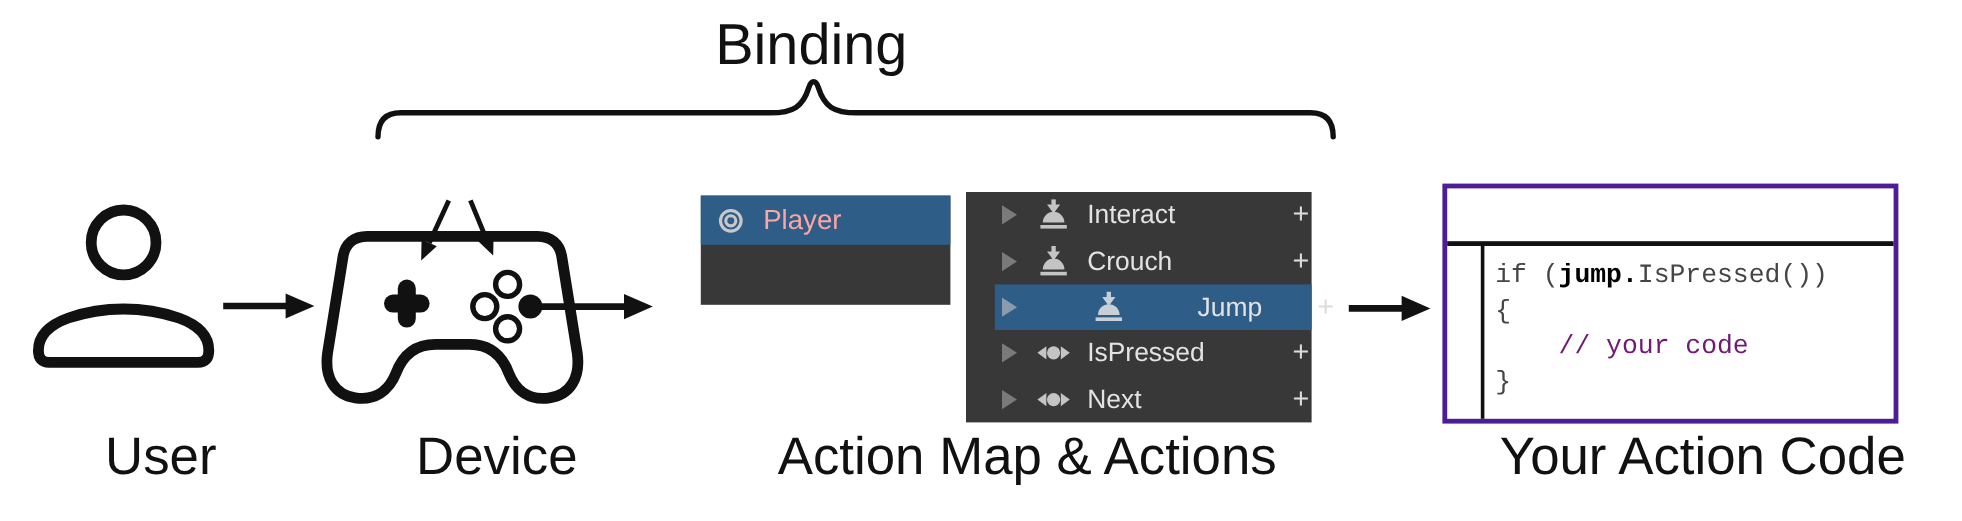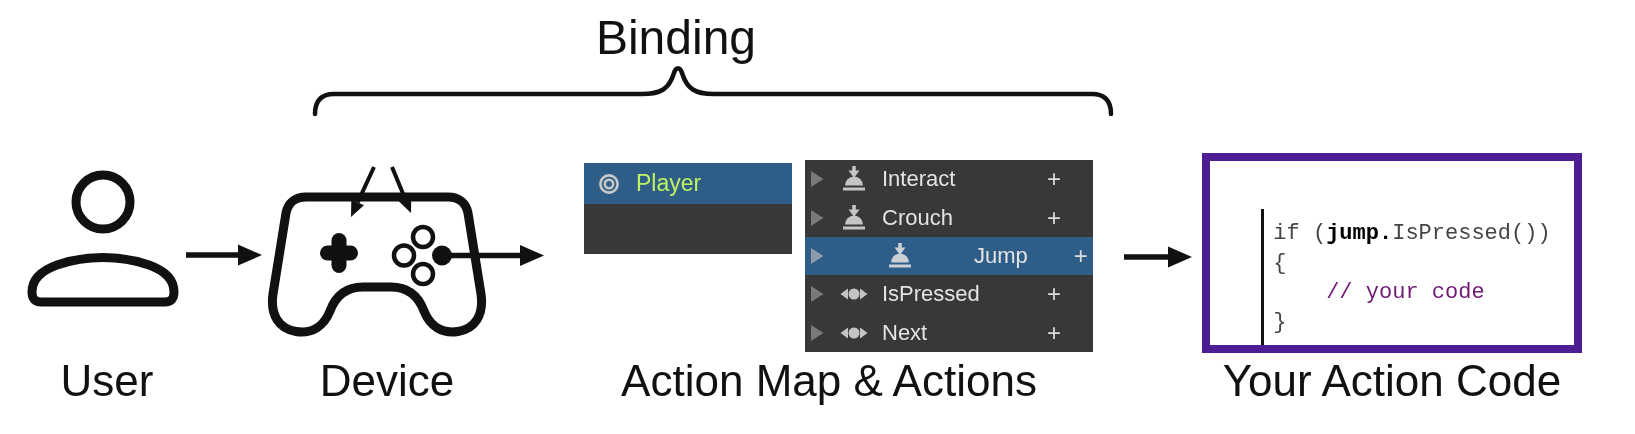--- a/index.html
+++ b/index.html
@@ -5,48 +5,48 @@
   html,body{margin:0;padding:0;background:#fff;}
   #canvas{
     position:relative;width:1635px;height:434px;background:#ffffff;
     font-family:"Liberation Sans",sans-serif;overflow:hidden;
   }
   #lineart{position:absolute;left:0;top:0;width:1635px;height:434px;}
 
   .diagram-label{position:absolute;color:#111;white-space:nowrap;transform:translateX(-50%);}
   .binding-label{top:10px;left:676px;font-size:48px;}
   .controls-label{top:116px;left:384px;font-size:38px;}
-  .stage-label{top:356px;font-size:44px;}
+  .stage-label{top:356px;font-size:44px;margin-left:27px;}
 
   
   .maps-panel{
     position:absolute;left:584px;top:163px;width:208px;height:91px;
     background:#383838;display:flex;flex-direction:column;
   }
   .maps-row{height:41px;display:flex;align-items:center;padding-left:14px;box-sizing:border-box;}
   .maps-row.selected{background:#2E5E88;}
-  .maps-row .row-label{color:#bef264;font-size:23px;margin-left:16px;}
+  .maps-row .row-label{color:#fca5a5;font-size:23px;margin-left:16px;}
 
   
   .actions-panel{
     position:absolute;left:805px;top:160px;width:288px;height:192px;
     background:#383838;display:flex;flex-direction:column;
   }
-  .action-row{flex:1;display:flex;align-items:center;padding:0 32px 0 6px;box-sizing:border-box;}
+  .action-row{flex:1;display:flex;align-items:center;padding:0 2px 0 6px;box-sizing:border-box;margin-left:24px;}
   .action-row.selected{background:#2E5E88;gap:46px;}
   .action-row .row-label{color:#E3E3E3;font-size:22px;margin-left:14px;}
   .action-row .foldout{margin-right:16px;flex:0 0 auto;display:flex;}
   .action-row .row-icon{flex:0 0 auto;display:flex;}
   .action-row .plus{margin-left:auto;color:#DCDCDC;font-size:24px;line-height:1;}
 
   
   .code-window{
     position:absolute;left:1202px;top:153px;width:380px;height:200px;
-    box-sizing:border-box;border:8px solid #4c1d95;background:#fff;
-    display:flex;flex-direction:column;align-items:center;
+    box-sizing:border-box;border:4px solid #4c1d95;background:#fff;
+    display:flex;flex-direction:column;
   }
   .code-titlebar{height:44px;border-bottom:4px solid #111;flex:0 0 auto;}
   .code-body{flex:1;display:flex;min-height:0;}
   .code-gutter{width:28px;border-right:3px solid #111;flex:0 0 auto;}
   .code-content{
     flex:1;padding:10px 0 0 9px;
     font-family:"Liberation Mono",monospace;font-size:22px;line-height:29.5px;
     color:#454545;
   }
   .code-line{white-space:pre;}

